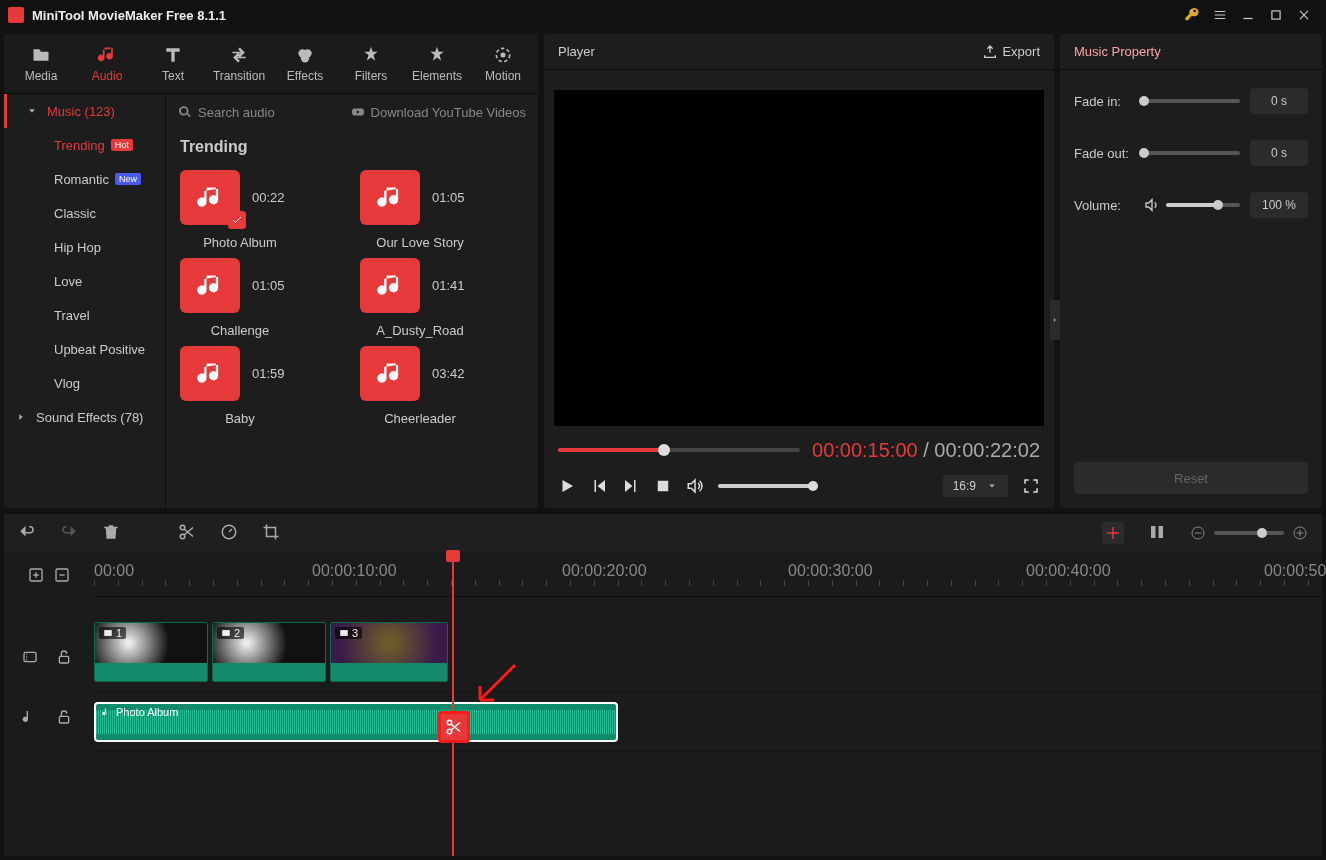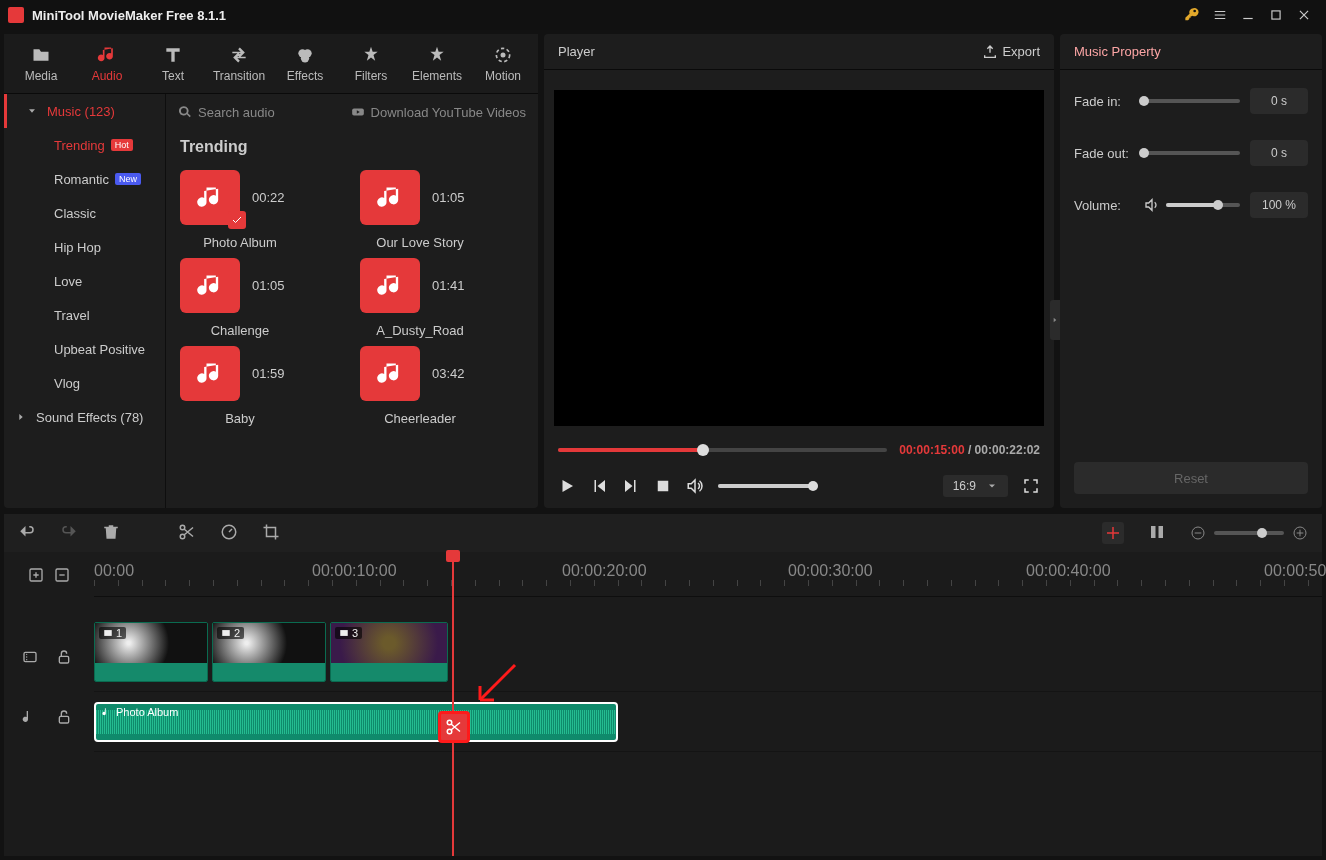--- a/index.html
+++ b/index.html
@@ -57,21 +57,21 @@
 .player { flex:1; display:flex; flex-direction:column; }
 .player .head { height:36px; display:flex; align-items:center; padding:0 14px; font-size:13px; color:#ccc; border-bottom:1px solid #0a0a0a;}
 .player .head .spacer { flex:1; }
 .player .head .export { display:flex; align-items:center; gap:4px; cursor:pointer;}
 .player .head .export svg { width:16px; height:16px; fill:none; stroke:#ccc; stroke-width:2;}
 .preview { flex:1; margin:20px 10px 10px 10px; background:#000; }
 .progressrow { padding:0 14px; display:flex; align-items:center; gap:12px; height:28px;}
 .progbar { flex:1; height:4px; background:#444; position:relative; border-radius:2px;}
 .progbar .fill { position:absolute; left:0; top:0; bottom:0; width:44%; background:#e5393a; border-radius:2px;}
 .progbar .knob { position:absolute; left:44%; top:50%; transform:translate(-50%,-50%); width:12px; height:12px; background:#ddd; border-radius:50%;}
-.time { font-size:12px;font-weight:bold; }
+.time { font-size:20px; }
 .time .cur { color:#e5393a; }
 .controls { height:44px; display:flex; align-items:center; padding:0 14px; gap:14px;}
 .controls svg { width:18px; height:18px; fill:#ddd; }
 .volbar { width:100px; height:4px; background:#555; position:relative; border-radius:2px;}
 .volbar .vfill { position:absolute; left:0; top:0; bottom:0; width:95%; background:#ccc; border-radius:2px;}
 .volbar .vknob { position:absolute; left:95%; top:50%; transform:translate(-50%,-50%); width:10px; height:10px; background:#ddd; border-radius:50%;}
 .controls .spacer { flex:1; }
 .ratio { background:#2b2b2b; padding:4px 10px; border-radius:3px; display:flex; align-items:center; gap:10px; font-size:12px; color:#ccc;}
 .ratio svg { width:12px; height:12px; fill:#aaa;}
 

